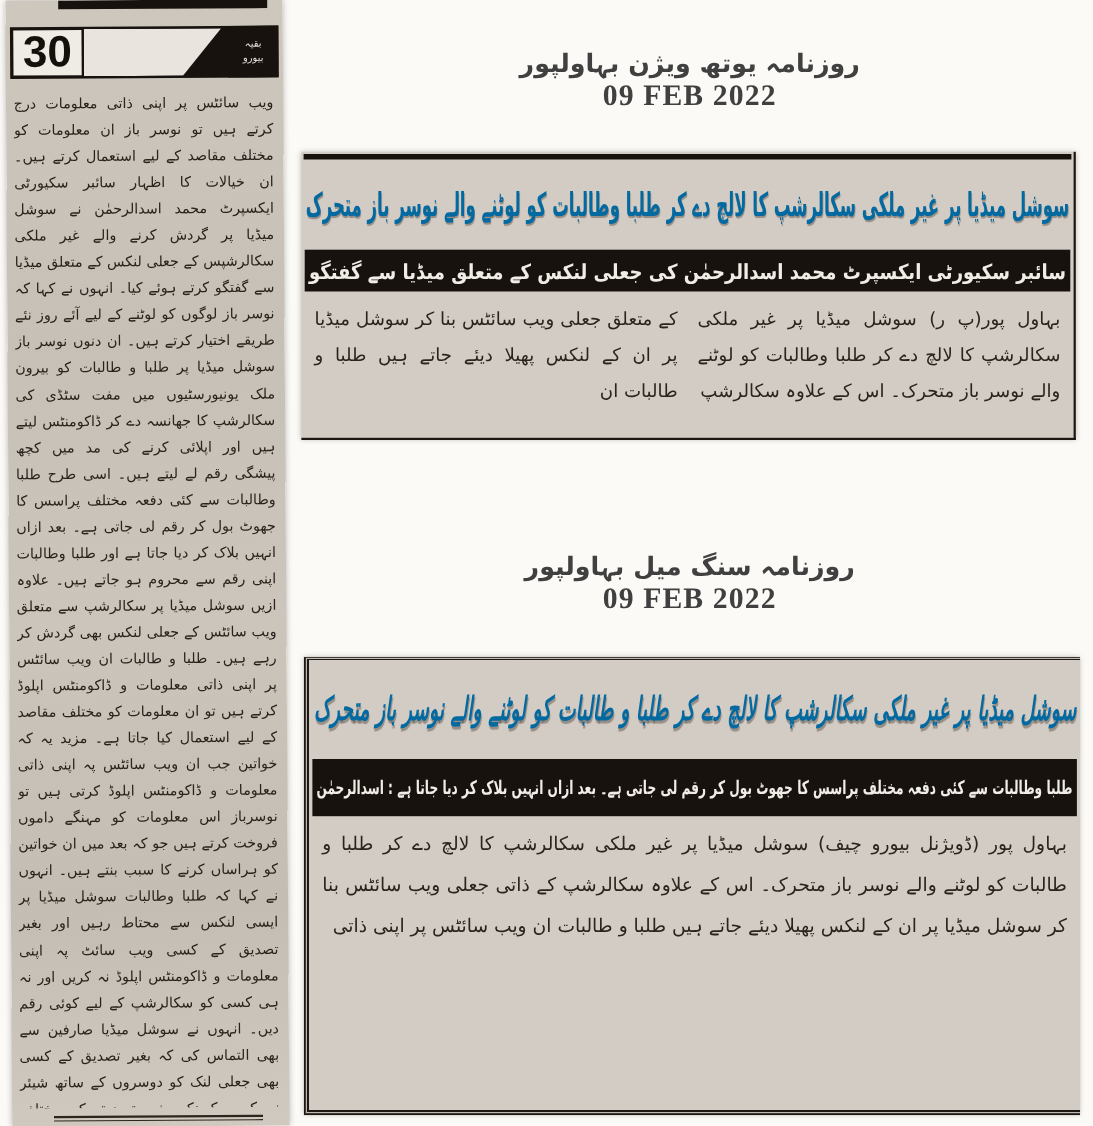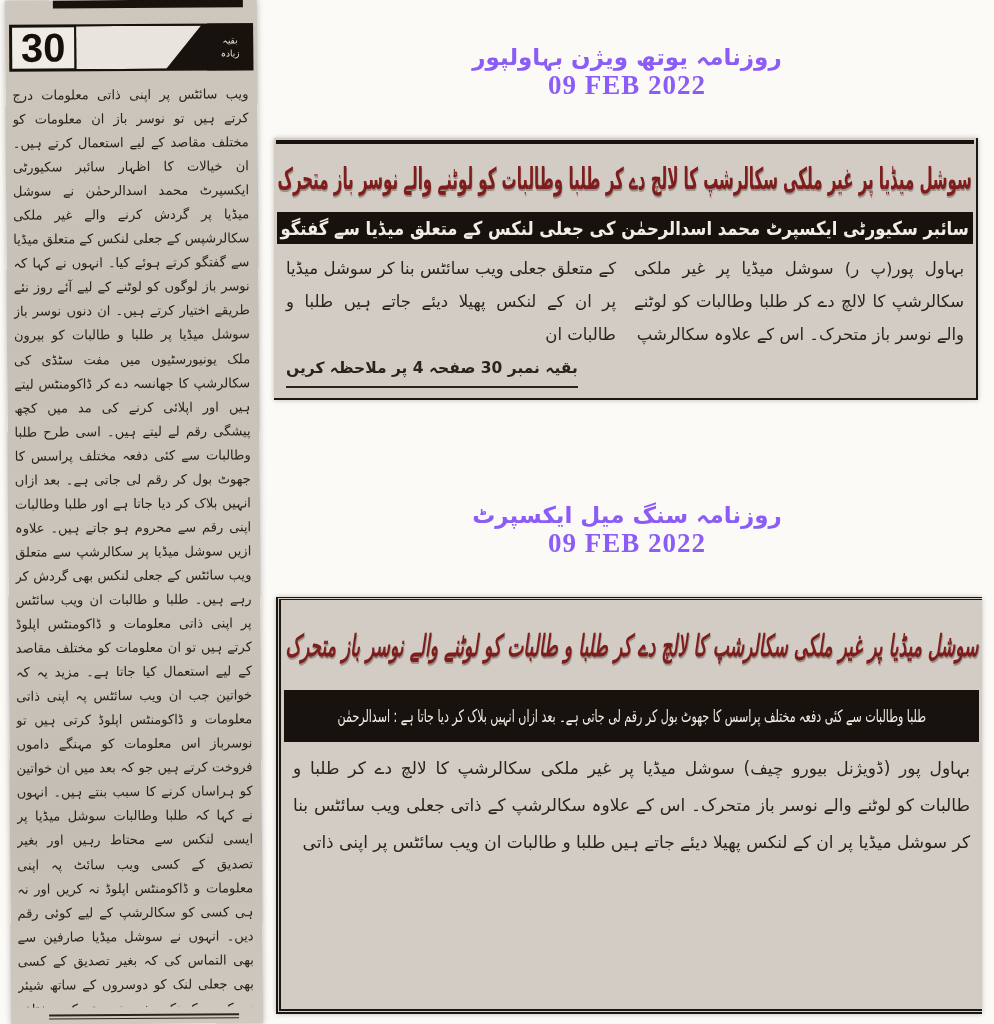--- a/index.html
+++ b/index.html
@@ -45,21 +45,21 @@
     font-size:13px; line-height:1.85;
     margin:12px 9px 0 7px; height:924px; overflow:hidden;
     color:#2a231c;
   }
   .strip-underline {
     position:absolute; bottom:5px; right:24px; width:190px; height:5px;
     border-top:2px solid #2b251e; border-bottom:1px solid #2b251e;
   }
 
   
-  .scan-header { position:absolute; left:272px; width:710px; text-align:center; color:#8b5cf6; }
+  .scan-header { position:absolute; left:272px; width:710px; text-align:center; color:#404040; }
   .scan-header .urdu-name { direction:rtl; font-size:23px; font-weight:bold; }
   .scan-header .scan-date {
     font-family:"Liberation Serif", serif; font-weight:bold;
     font-size:27px; letter-spacing:1px; 
   }
   #header-1 { top:44px; }
   #header-2 { top:502px; }
 
   
   .clipping {
@@ -68,34 +68,34 @@
     display:flex; flex-direction:column;
   }
   #clipping-1 { left:274px; top:138px; width:704px; height:262px; border-right:2px solid #1c1713; border-bottom:2px solid #1c1713; }
   #clipping-2 { left:276px; top:597px; width:706px; height:417px; border-left:5px double #1c1713; border-top:3px double #1c1713; border-bottom:5px double #1c1713; }
 
   .clip-topbar { height:5px; background:#17120e; margin:2px 2px 0 2px; }
 
   .headline {
     direction:rtl; display:flex; align-items:center; justify-content:center;
     overflow:hidden; padding:0 6px;
-    font-weight:bold; color:#7f1d1d;
+    font-weight:bold; color:#0369a1;
     text-shadow:1px 2px 1px rgba(40,30,20,.35);
   }
   #clipping-1 .headline { height:82px; font-size:30px; }
   #clipping-2 .headline { height:90px; font-size:30px; font-style:italic; }
   .headline span, .band span { display:inline-block; white-space:nowrap; }
 
   .band {
     background:#17120e; color:#f0ede6; direction:rtl;
     display:flex; align-items:center; justify-content:center; overflow:hidden;
     margin:0 3px;
   }
   #clipping-1 .band { height:38px; font-size:19px; font-weight:bold;text-align:center; }
-  #clipping-2 .band { height:52px; font-size:17px; font-weight:normal; }
+  #clipping-2 .band { height:52px; font-size:17px; font-weight:bold; }
 
   .clip-body {
     flex:1; display:flex; direction:rtl; gap:18px;
     padding:8px 12px 10px 12px;
     text-align:justify; color:#2b241c;
   }
   .clip-col { flex:1; }
   #clipping-1 .clip-body { font-size:16.5px; line-height:2.0; }
   #clipping-2 .clip-body { font-size:17px;   line-height:2.18; }
 
@@ -107,21 +107,21 @@
 </style>
 </head>
 <body>
 
 <div class="strip">
   <div class="strip-topbar"></div>
   <div class="strip-band">
     <div class="strip-number-box">30</div>
     <div class="strip-trapezoid"></div>
     <div class="strip-label-box">بقیہ
-زیادہ</div>
+بیورو</div>
   </div>
   <div class="strip-text">ویب سائٹس پر اپنی ذاتی معلومات درج کرتے ہیں تو نوسر باز ان معلومات کو مختلف مقاصد کے لیے استعمال کرتے ہیں۔ ان خیالات کا اظہار سائبر سکیورٹی ایکسپرٹ محمد اسدالرحمٰن نے سوشل میڈیا پر گردش کرنے والے غیر ملکی سکالرشپس کے جعلی لنکس کے متعلق میڈیا سے گفتگو کرتے ہوئے کیا۔ انہوں نے کہا کہ نوسر باز لوگوں کو لوٹنے کے لیے آئے روز نئے طریقے اختیار کرتے ہیں۔ ان دنوں نوسر باز سوشل میڈیا پر طلبا و طالبات کو بیرون ملک یونیورسٹیوں میں مفت سٹڈی کی سکالرشپ کا جھانسہ دے کر ڈاکومنٹس لیتے ہیں اور اپلائی کرنے کی مد میں کچھ پیشگی رقم لے لیتے ہیں۔ اسی طرح طلبا وطالبات سے کئی دفعہ مختلف پراسس کا جھوٹ بول کر رقم لی جاتی ہے۔ بعد ازاں انہیں بلاک کر دیا جاتا ہے اور طلبا وطالبات اپنی رقم سے محروم ہو جاتے ہیں۔ علاوہ ازیں سوشل میڈیا پر سکالرشپ سے متعلق ویب سائٹس کے جعلی لنکس بھی گردش کر رہے ہیں۔ طلبا و طالبات ان ویب سائٹس پر اپنی ذاتی معلومات و ڈاکومنٹس اپلوڈ کرتے ہیں تو ان معلومات کو مختلف مقاصد کے لیے استعمال کیا جاتا ہے۔ مزید یہ کہ خواتین جب ان ویب سائٹس پہ اپنی ذاتی معلومات و ڈاکومنٹس اپلوڈ کرتی ہیں تو نوسرباز اس معلومات کو مہنگے داموں فروخت کرتے ہیں جو کہ بعد میں ان خواتین کو ہراساں کرنے کا سبب بنتے ہیں۔ انہوں نے کہا کہ طلبا وطالبات سوشل میڈیا پر ایسی لنکس سے محتاط رہیں اور بغیر تصدیق کے کسی ویب سائٹ پہ اپنی معلومات و ڈاکومنٹس اپلوڈ نہ کریں اور نہ ہی کسی کو سکالرشپ کے لیے کوئی رقم دیں۔ انہوں نے سوشل میڈیا صارفین سے بھی التماس کی کہ بغیر تصدیق کے کسی بھی جعلی لنک کو دوسروں کے ساتھ شیئر نہ کریں کیونکہ بغیر تصدیق کے مختلف واٹس ایپ گروپس میں لنکس شیئر کر دیئے جاتے ہیں جس کی وجہ سے نوسر بازوں کا کام آسان ہو جاتا ہے اور وہ زیادہ سے زیادہ لوگوں کو اپنے جال میں پھنسا سکتے ہیں۔</div>
   <div class="strip-underline"></div>
 </div>
 
 <div class="scan-header" id="header-1">
   <div class="urdu-name">روزنامہ یوتھ ویژن بہاولپور</div>
   <div class="scan-date">09 FEB 2022</div>
 </div>
 
@@ -130,27 +130,26 @@
   <div class="headline">
     <span class="fit-line" style="transform: scaleX(0.50036); transform-origin: center center;">سوشل میڈیا پر غیر ملکی سکالرشپ کا لالچ دے کر طلبا وطالبات کو لوٹنے والے نوسر باز متحرک</span>
   </div>
   <div class="band">
     <span class="fit-line" style="transform: scaleX(0.863237); transform-origin: center center;">سائبر سکیورٹی ایکسپرٹ محمد اسدالرحمٰن کی جعلی لنکس کے متعلق میڈیا سے گفتگو</span>
   </div>
   <div class="clip-body">
     <div class="clip-col">بہاول پور(پ ر) سوشل میڈیا پر غیر ملکی سکالرشپ کا لالچ دے کر طلبا وطالبات کو لوٹنے والے نوسر باز متحرک۔ اس کے علاوہ سکالرشپ</div>
     <div class="clip-col">
       <span>کے متعلق جعلی ویب سائٹس بنا کر سوشل میڈیا پر ان کے لنکس پھیلا دیئے جاتے ہیں طلبا و طالبات ان</span>
-      <div class="continuation-note">بقیہ نمبر 30 صفحہ 4 پر ملاحظہ کریں</div>
     </div>
   </div>
 </div>
 
 <div class="scan-header" id="header-2">
-  <div class="urdu-name">روزنامہ سنگ میل ایکسپرٹ</div>
+  <div class="urdu-name">روزنامہ سنگ میل بہاولپور</div>
   <div class="scan-date">09 FEB 2022</div>
 </div>
 
 <div class="clipping" id="clipping-2">
   <div class="headline">
     <span class="fit-line" style="transform: scaleX(0.572727); transform-origin: center center;">سوشل میڈیا پر غیر ملکی سکالرشپ کا لالچ دے کر طلبا و طالبات کو لوٹنے والے نوسر باز متحرک</span>
   </div>
   <div class="band">
     <span class="fit-line" style="transform: scaleX(0.651185); transform-origin: center center;">طلبا وطالبات سے کئی دفعہ مختلف پراسس کا جھوٹ بول کر رقم لی جاتی ہے۔ بعد ازاں انہیں بلاک کر دیا جاتا ہے : اسدالرحمٰن</span>
   </div>

